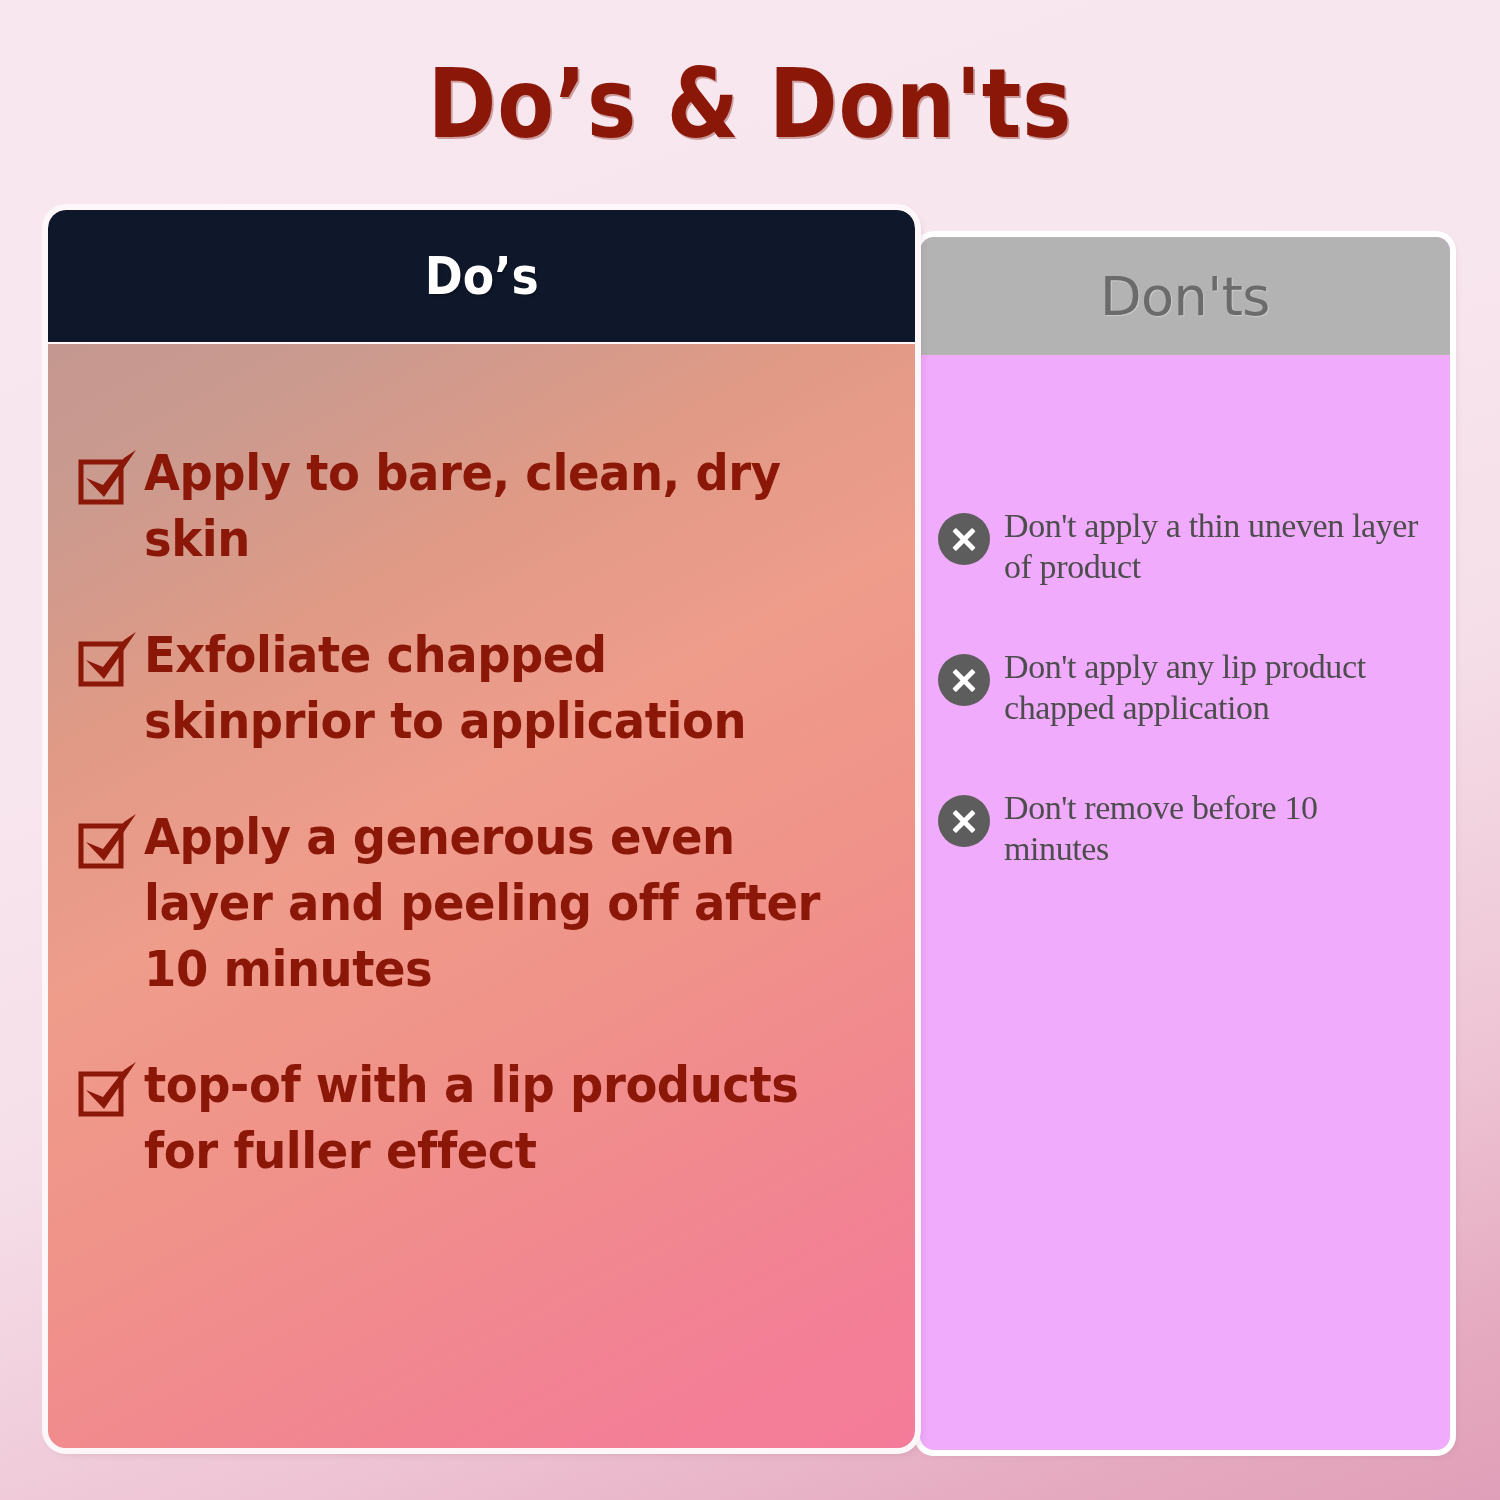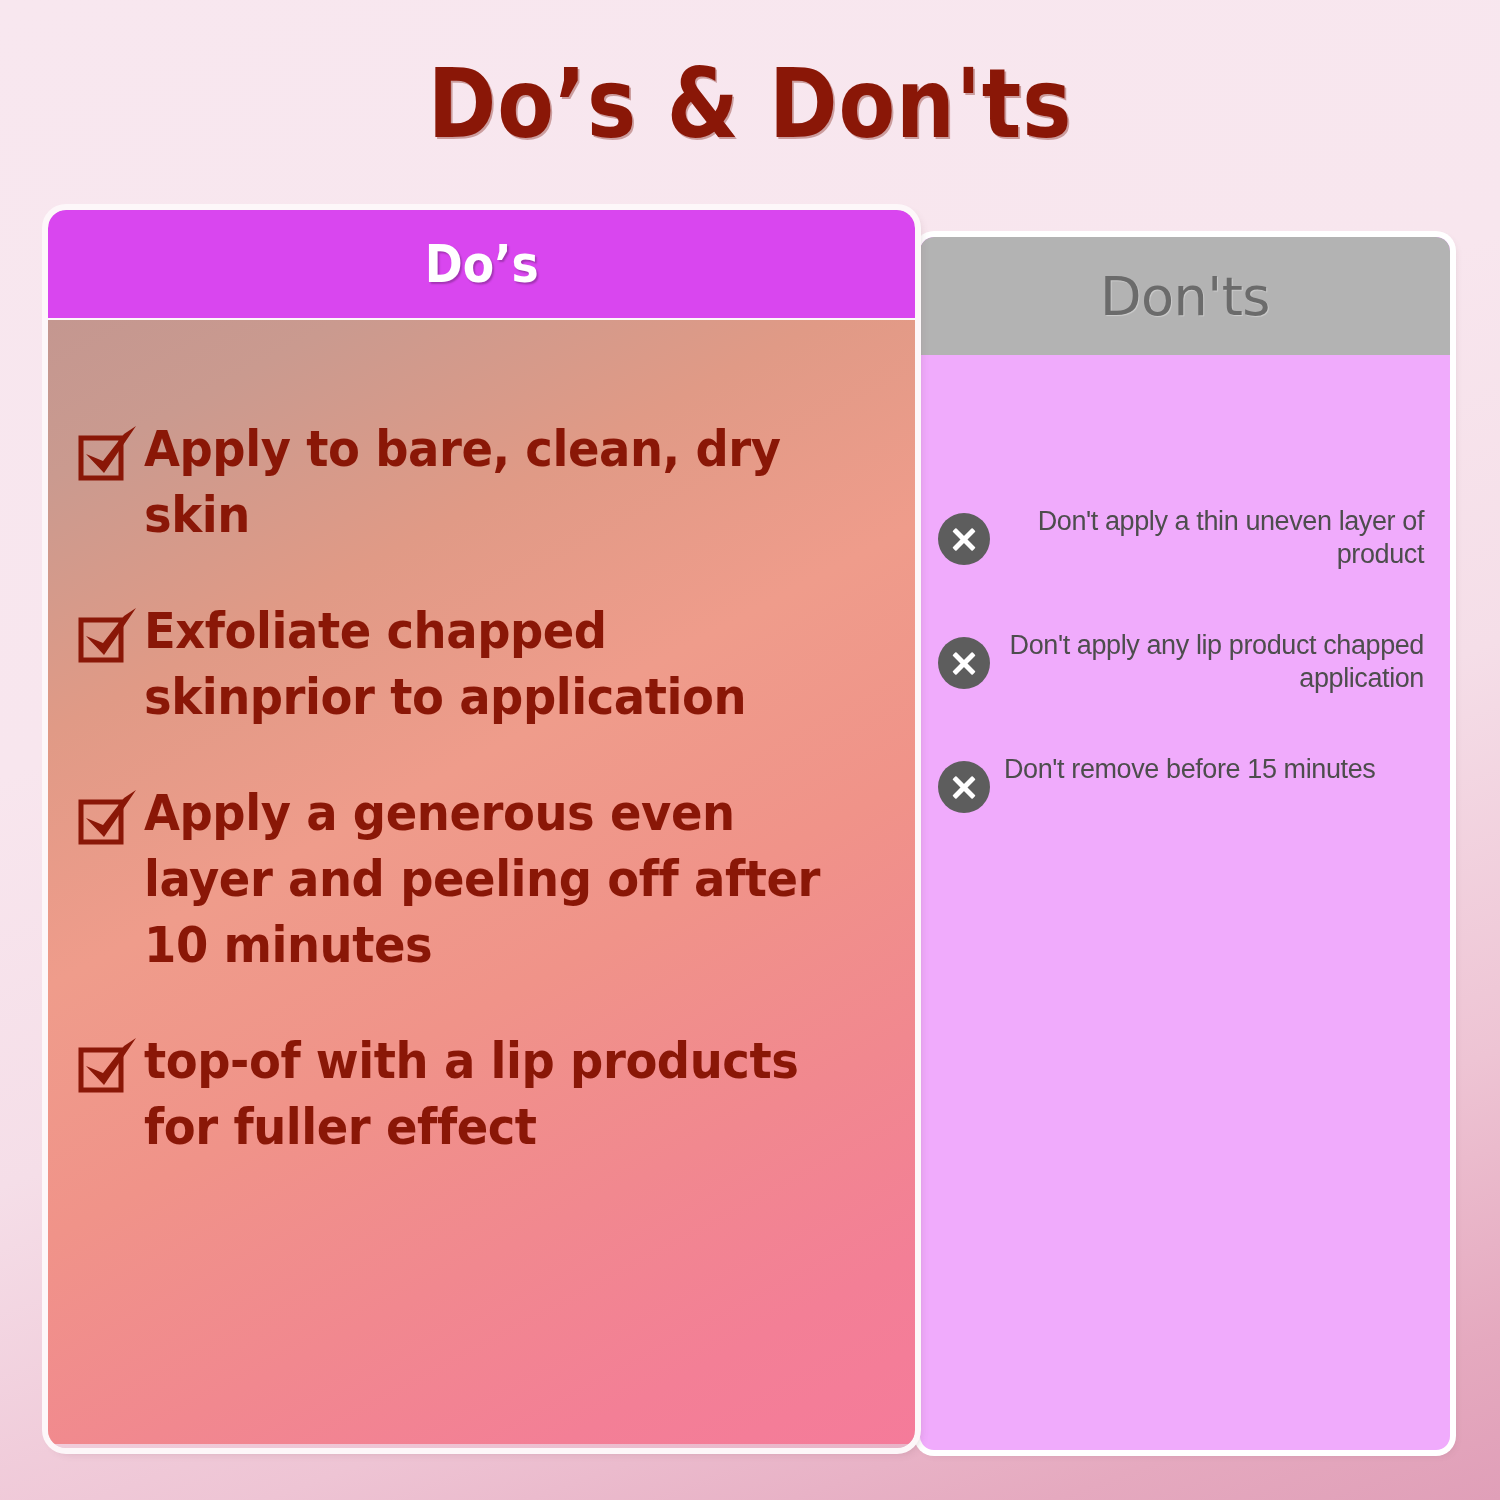--- a/index.html
+++ b/index.html
@@ -93,45 +93,44 @@
     left: 12px;
     top: 24px;
     width: 28px;
     height: 5px;
     background: #ffffff;
     border-radius: 1px;
   }
   .x-circle::before { transform: rotate(45deg); }
   .x-circle::after  { transform: rotate(-45deg); }
   .dont-text {
-    font-family: Liberation Sans, sans-serif;
-    font-size: 27px;
+    font-family: Liberation Serif, serif;
+    font-size: 34px;
     line-height: 1.22;
     color: #4d4d4d;
     font-weight: 400;
     letter-spacing: -0.4px;
     max-width: 425px;
-    text-align: right;
   }
 
   
   .dos-card {
     position: absolute;
     left: 48px;
     top: 210px;
     width: 867px;
     height: 1238px;
     border-radius: 18px;
     box-shadow: 0 0 0 6px #fdf7f9, 4px 4px 10px rgba(120,80,90,0.30);
     overflow: hidden;
     z-index: 2;
   }
   .dos-header {
-    height: 108px;
-    background: #d946ef;
+    height: 132px;
+    background: #0f172a;
     display: flex;
     align-items: center;
     justify-content: center;
     border-radius: 18px 18px 0 0;
   }
   .dos-header-text {
     font-family: "DejaVu Sans", sans-serif;
     font-weight: bold;
     font-size: 52px;
     color: #ffffff;
@@ -195,21 +194,21 @@
     </div>
 
 
     <div class="dont-item">
       <span class="x-circle"></span>
       <span class="dont-text">Don't apply any lip product chapped application</span>
     </div>
 
     <div class="dont-item">
       <span class="x-circle"></span>
-      <span class="dont-text">Don't remove before 15 minutes</span>
+      <span class="dont-text">Don't remove before 10 minutes</span>
     </div>
 
   </div>
 </div>
 
 <div class="dos-card">
   <div class="dos-header">
     <span class="dos-header-text">Do’s</span>
   </div>
   <div class="dos-body">

